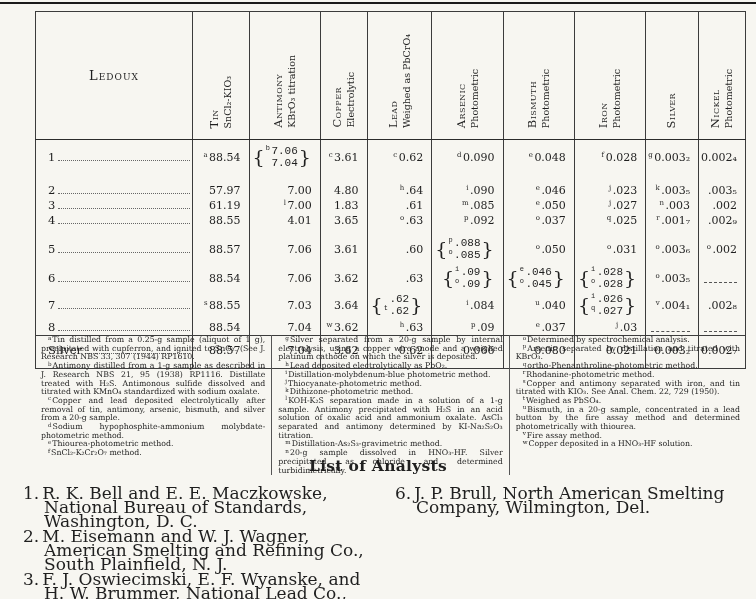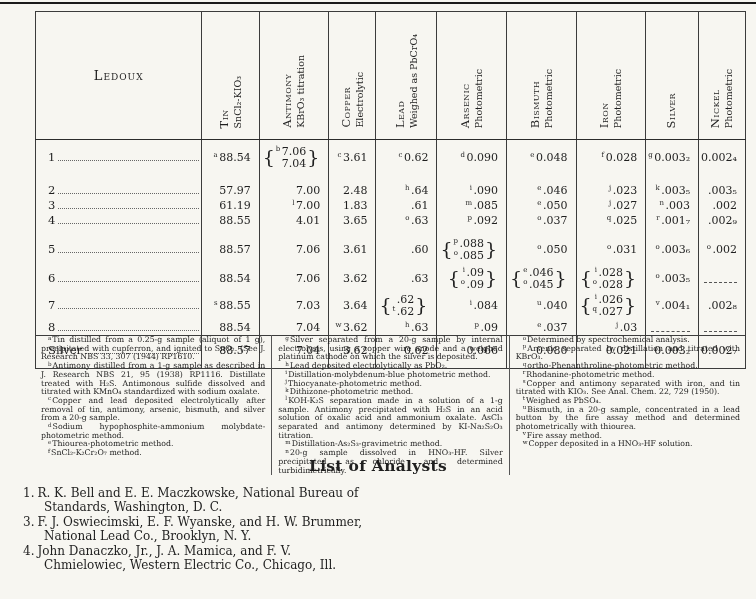--- a/index.html
+++ b/index.html
@@ -24,37 +24,37 @@
 
   tbody td{font-size:11px;line-height:13px;text-align:right;vertical-align:middle;padding:1px 8px 1px 2px;}
   tbody td.c-an{text-align:left;padding-left:12px;padding-right:0;}
   .an-row{display:flex;align-items:flex-end;}
   .rnum{font-size:11.5px;line-height:13px;}
   .lead{flex:1;border-bottom:1px dotted #666;margin:0 2px 3px 3px;height:9px;}
   sup.fsup{font-size:7px;line-height:0;vertical-align:4px;margin-right:1.5px;}
   .brc{display:inline-flex;align-items:center;justify-content:flex-end;}
   .brc .br{font-size:19px;line-height:1;font-weight:300;padding:0 1px;}
   .brc .stk{display:inline-flex;flex-direction:column;align-items:flex-end;}
-  .brc .ln{display:block;line-height:11.5px;}
+  .brc .ln{display:block;line-height:11.5px;font-family:Liberation Mono, monospace;}
   .dashfill{display:block;border-bottom:1px dashed #555;height:8px;margin-left:3px;}
   tr.avg td{border-top:1px solid #3c3c3c;padding-top:8px;padding-bottom:11px;}
   tr.avg .lead{margin-bottom:3px;}
 
   
   .fnotes{position:absolute;left:35px;top:335px;width:711px;display:flex;align-items:stretch;}
   .fn-col{flex:1 1 0;padding:1px 6px 0 6px;}
   .fn-col + .fn-col{border-left:1px solid #555;}
   p.fn{margin:0;font-size:7.8px;line-height:8.7px;text-align:justify;text-indent:7px;}
   p.fn sup.fsup{font-size:5.6px;vertical-align:2.5px;margin-right:1px;}
 
   
   .la-title{position:absolute;top:456px;left:0;width:756px;text-align:center;font-size:15.5px;font-weight:600;letter-spacing:.3px;}
   .la-cols{position:absolute;top:486px;left:14px;width:730px;display:flex;gap:14px;}
   .la-col{flex:1 1 0;}
-  .an-item{font-size:12px;line-height:14px;padding-left:30px;text-indent:-21px;margin-bottom:1px;}
+  .an-item{font-size:17px;line-height:14px;padding-left:30px;text-indent:-21px;margin-bottom:1px;}
   .an-num{padding-right:3px;}
 </style>
 </head>
 <body>
 
 <div class="top-rule"></div>
 
 <div class="tbl-wrap">
   <table class="results">
     <colgroup>
@@ -110,21 +110,21 @@
         </tr>
         <tr>
           <td class="c-an" style="padding-top:14px">
             <div class="an-row">
               <span class="rnum">2</span>
               <span class="lead"></span>
             </div>
           </td>
           <td style="padding-top:14px">57.97</td>
           <td style="padding-top:14px">7.00</td>
-          <td style="padding-top:14px">2.48</td>
+          <td style="padding-top:14px">4.80</td>
           <td style="padding-top:14px"><sup class="fsup">h</sup>.64</td>
           <td style="padding-top:14px"><sup class="fsup">i</sup>.090</td>
           <td style="padding-top:14px"><sup class="fsup">e</sup>.046</td>
           <td style="padding-top:14px"><sup class="fsup">j</sup>.023</td>
           <td style="padding-top:14px"><sup class="fsup">k</sup>.003₅</td>
           <td style="padding-top:14px">.003₅</td>
         </tr>
         <tr>
           <td class="c-an" style="padding-top:1px">
             <div class="an-row">
@@ -326,18 +326,20 @@
       <p class="fn"><sup class="fsup">v</sup>Fire assay method.</p>
       <p class="fn"><sup class="fsup">w</sup>Copper deposited in a HNO₃-HF solution.</p>
     </div>
   </div>
 
 <div class="la-title">List of Analysts</div>
 
 <div class="la-cols">
   <div class="la-col" id="an-col-1">
       <div class="an-item"><span class="an-num">1.</span>R. K. Bell and E. E. Maczkowske, National Bureau of Standards, Washington, D. C.</div>
+      <div class="an-item"><span class="an-num">2.</span>M. Eisemann and W. J. Wagner, American Smelting and Refining Co., South Plainfield, N. J.</div>
       <div class="an-item"><span class="an-num">3.</span>F. J. Oswiecimski, E. F. Wyanske, and H. W. Brummer, National Lead Co., Brooklyn, N. Y.</div>
       <div class="an-item"><span class="an-num">4.</span>John Danaczko, Jr., J. A. Mamica, and F. V. Chmielowiec, Western Electric Co., Chicago, Ill.</div>
     </div>
   <div class="la-col" id="an-col-2">
+      <div class="an-item"><span class="an-num">6.</span>J. P. Brull, North American Smelting Company, Wilmington, Del.</div>
     </div>
 </div>
 
 </body></html>

